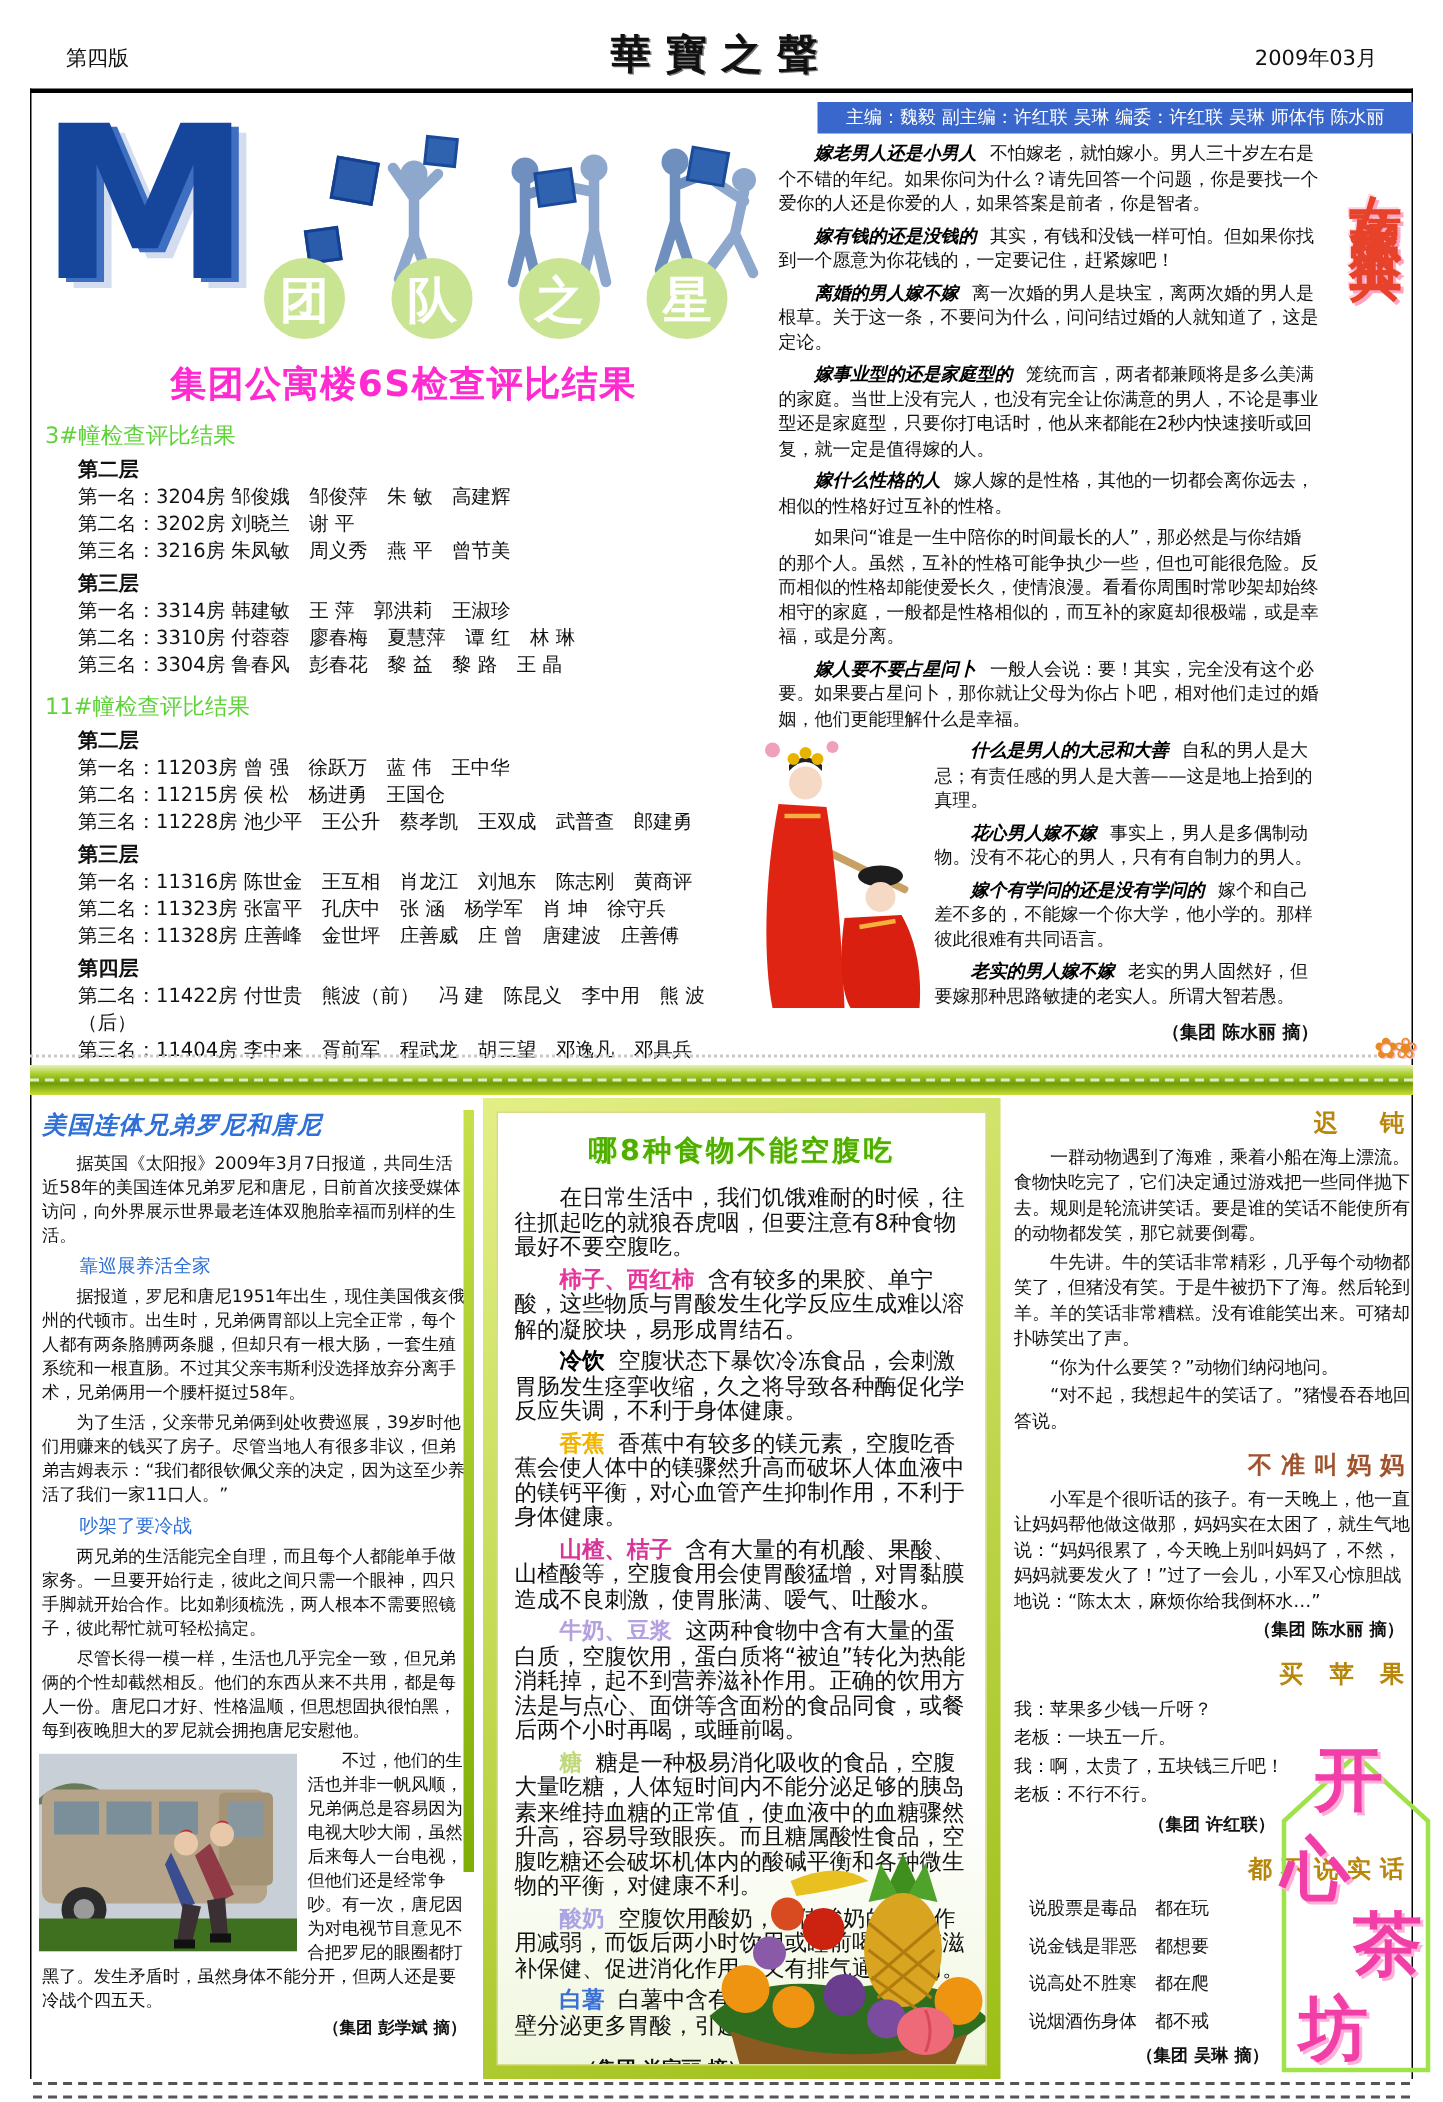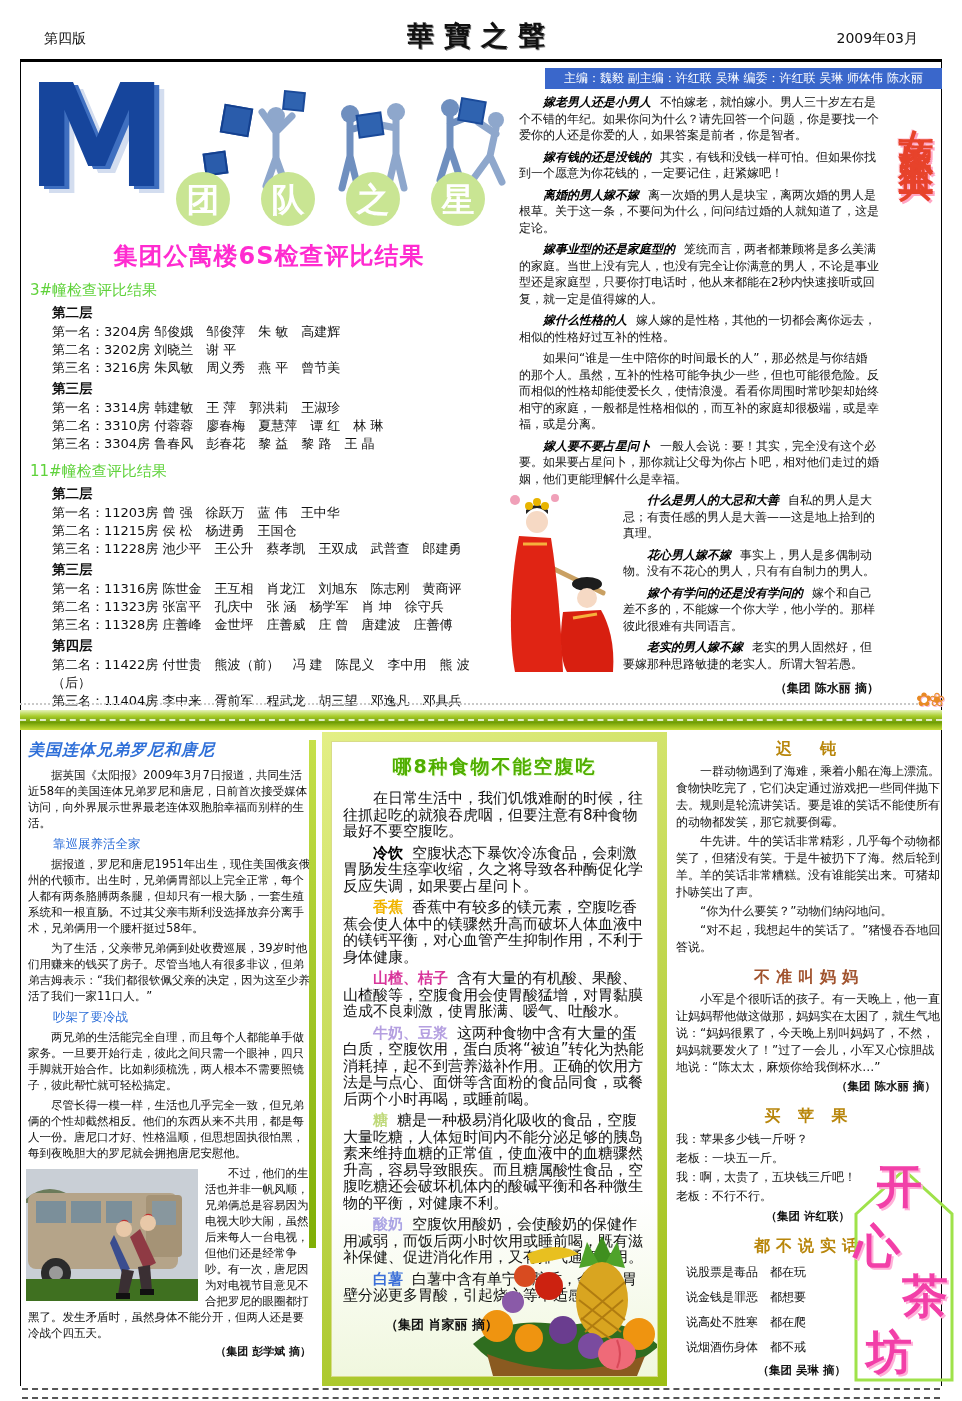--- a/index.html
+++ b/index.html
@@ -54,21 +54,21 @@
   
   .foodbox{left:322px;top:732px;width:345px;height:654px;background:linear-gradient(150deg,#e3ef86,#9cbe14);padding:9px;box-sizing:border-box;}
   .foodbox-inner{background:linear-gradient(180deg,#fff 72%,#f0f7de);border:1px solid #d8dc88;height:100%;box-sizing:border-box;padding:10px 11px;position:relative;overflow:hidden;}
   .food-title{text-align:center;color:#4fae00;font-weight:900;font-size:19px;letter-spacing:2px;margin:2px 0 10px;text-shadow:1px 1px 0 #e8ffce;}
   .food-intro,.fitem{font-size:15px;line-height:16.5px;text-indent:2em;margin:0 0 5px;}
   .fname{font-weight:bold;margin-right:9px;}
   .food-attr{font-weight:bold;font-size:13px;margin:12px 0 0 42px;position:relative;z-index:2;}
   .fruit-art{position:absolute;right:-6px;bottom:-6px;}
   
   .funcol{left:676px;top:740px;width:266px;font-size:12px;line-height:17px;}
-  .funcol .t-title{text-align:center;font-weight:bold;font-size:16px;letter-spacing:6px;margin:12px 0 6px;}
+  .funcol .t-title{text-align:right;font-weight:bold;font-size:16px;letter-spacing:6px;margin:12px 0 6px;}
   .funcol > div:first-of-type{margin-top:0;}
   .funcol .t-p{text-indent:2em;margin:0 0 2px;}
   .funcol .t-dlg{line-height:19px;}
   .funcol .t-pair{line-height:25px;padding-left:10px;}
   .funcol .t-attr{text-align:right;font-weight:bold;font-size:11.5px;margin:2px 0 4px;}
   
   .tag{left:846px;top:1162px;width:116px;height:228px;}
   .tag-char{position:absolute;font-size:46px;font-weight:900;color:#f23fa8;text-shadow:2px 2px 0 #ffb0d8;}
   .tc1{left:30px;top:-6px;}
   .tc2{left:8px;top:54px;}
@@ -245,22 +245,23 @@
   </div>
 
   <div class="abs vbar"></div>
 
   <div class="abs foodbox">
     <div class="foodbox-inner">
       <div class="food-title">哪8种食物不能空腹吃</div>
       <p class="food-intro">在日常生活中，我们饥饿难耐的时候，往往抓起吃的就狼吞虎咽，但要注意有8种食物最好不要空腹吃。</p>
       <div>
 
-
-          <p class="fitem"><span class="fname" style="color: rgb(0, 0, 0);">冷饮</span><span>空腹状态下暴饮冷冻食品，会刺激胃肠发生痉挛收缩，久之将导致各种酶促化学反应失调，如果要占星问卜。</span></p>
+          <p class="fitem"><span class="fname" style="color: rgb(232, 53, 154);">柿子、西红柿</span><span>含有较多的果胶、单宁酸，这些物质与胃酸发生化学反应生成难以溶解的凝胶块，易形成胃结石。</span></p>
+
+          <p class="fitem"><span class="fname" style="color: rgb(0, 0, 0);">冷饮</span><span>空腹状态下暴饮冷冻食品，会刺激胃肠发生痉挛收缩，久之将导致各种酶促化学反应失调，不利于身体健康。</span></p>
 
           <p class="fitem"><span class="fname" style="color: rgb(240, 180, 0);">香蕉</span><span>香蕉中有较多的镁元素，空腹吃香蕉会使人体中的镁骤然升高而破坏人体血液中的镁钙平衡，对心血管产生抑制作用，不利于身体健康。</span></p>
 
           <p class="fitem"><span class="fname" style="color: rgb(216, 53, 154);">山楂、桔子</span><span>含有大量的有机酸、果酸、山楂酸等，空腹食用会使胃酸猛增，对胃黏膜造成不良刺激，使胃胀满、嗳气、吐酸水。</span></p>
 
           <p class="fitem"><span class="fname" style="color: rgb(180, 159, 224);">牛奶、豆浆</span><span>这两种食物中含有大量的蛋白质，空腹饮用，蛋白质将“被迫”转化为热能消耗掉，起不到营养滋补作用。正确的饮用方法是与点心、面饼等含面粉的食品同食，或餐后两个小时再喝，或睡前喝。</span></p>
 
           <p class="fitem"><span class="fname" style="color: rgb(191, 217, 122);">糖</span><span>糖是一种极易消化吸收的食品，空腹大量吃糖，人体短时间内不能分泌足够的胰岛素来维持血糖的正常值，使血液中的血糖骤然升高，容易导致眼疾。而且糖属酸性食品，空腹吃糖还会破坏机体内的酸碱平衡和各种微生物的平衡，对健康不利。</span></p>
 
           <p class="fitem"><span class="fname" style="color: rgb(171, 164, 228);">酸奶</span><span>空腹饮用酸奶，会使酸奶的保健作用减弱，而饭后两小时饮用或睡前喝，既有滋补保健、促进消化作用，又有排气通便作用。</span></p>

